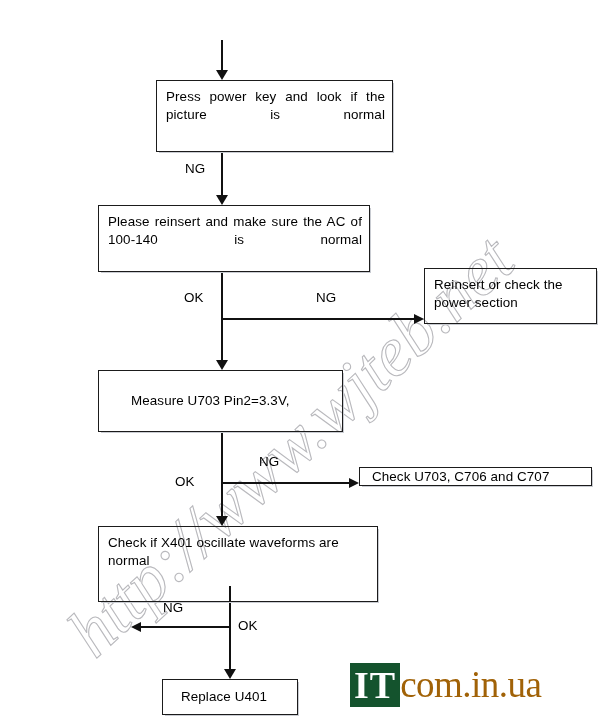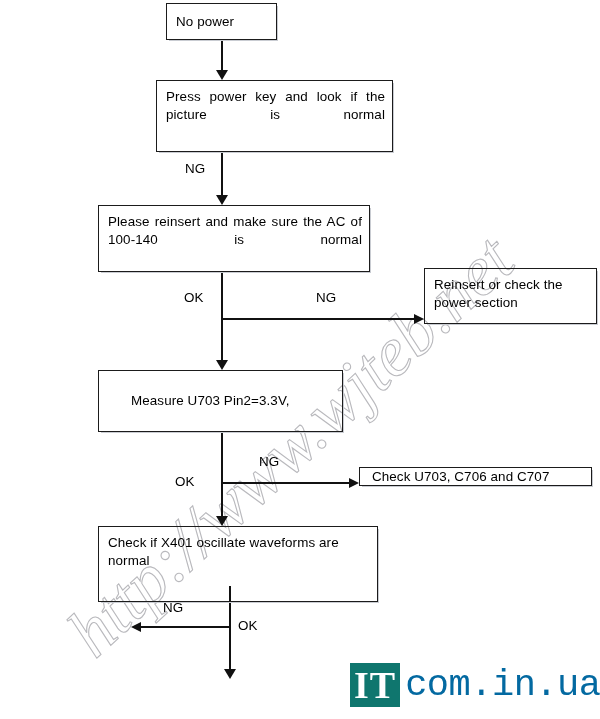--- a/index.html
+++ b/index.html
@@ -127,50 +127,46 @@
   }
 
   
   .logo {
     position: absolute;
     z-index: 5;
     display: flex;
     align-items: center;
   }
   .logo-mark {
-    background: #0f766e;
+    background: #14532d;
     color: #ffffff;
     font-family: "Liberation Serif", serif;
     font-weight: 700;
     font-size: 38px;
     line-height: 40px;
     padding: 2px 4px 2px 4px;
     letter-spacing: 1px;
   }
   .logo-word {
-    color: #0369a1;
-    font-family: Liberation Mono, monospace;
+    color: #a16207;
+    font-family: Liberation Serif, serif;
     font-size: 37px;
     line-height: 40px;
     letter-spacing: -0.5px;
-    margin-left: 5px;
   }
 </style>
 </head>
 <body>
 
 <div id="canvas">
 
   <svg class="watermark" viewBox="0 0 600 719" xmlns="http://www.w3.org/2000/svg">
     <text class="wm-text" x="95" y="660" transform="rotate(-43 95 660)">http://www.wjteb.net</text>
   </svg>
 
-  <div class="node mid-text" style="left:166px; top:3px; width:111px; height:37px;">
-    <div class="node-label">No power</div>
-  </div>
 
   <div class="node top-text justify" style="left:108px; top:80px; width:237px; height:72px;margin-left:48px;">
     <div class="node-label">Press power key and look if the picture is normal</div>
   </div>
 
   <div class="node top-text justify" style="left:98px; top:205px; width:272px; height:67px;">
     <div class="node-label">Please reinsert and make sure the AC of 100-140 is normal</div>
   </div>
 
   <div class="node top-text" style="left:424px; top:268px; width:173px; height:56px;">
@@ -183,20 +179,23 @@
 
   <div class="node mid-text" style="left:359px; top:467px; width:233px; height:19px;">
     <div class="node-label" style="left:12px;">Check U703, C706 and C707</div>
   </div>
 
   <div class="node top-text" style="left:98px; top:526px; width:280px; height:76px;">
     <div class="node-label">Check if X401 oscillate waveforms are normal</div>
   </div>
 
 
+  <div class="node mid-text" style="left:162px; top:679px; width:136px; height:36px;">
+    <div class="node-label" style="left:18px;">Replace U401</div>
+  </div>
 
   <div class="conn vline" style="left:221px; top:40px; height:33px;"></div>
   <div class="conn arrow-down" style="left:216px; top:70px;"></div>
 
   <div class="conn vline" style="left:221px; top:152px; height:47px;"></div>
   <div class="conn arrow-down" style="left:216px; top:195px;"></div>
   <div class="edge-label" style="left:185px; top:161px;">NG</div>
 
   <div class="conn vline" style="left:221px; top:272px; height:92px;"></div>
   <div class="conn arrow-down" style="left:216px; top:360px;"></div>

